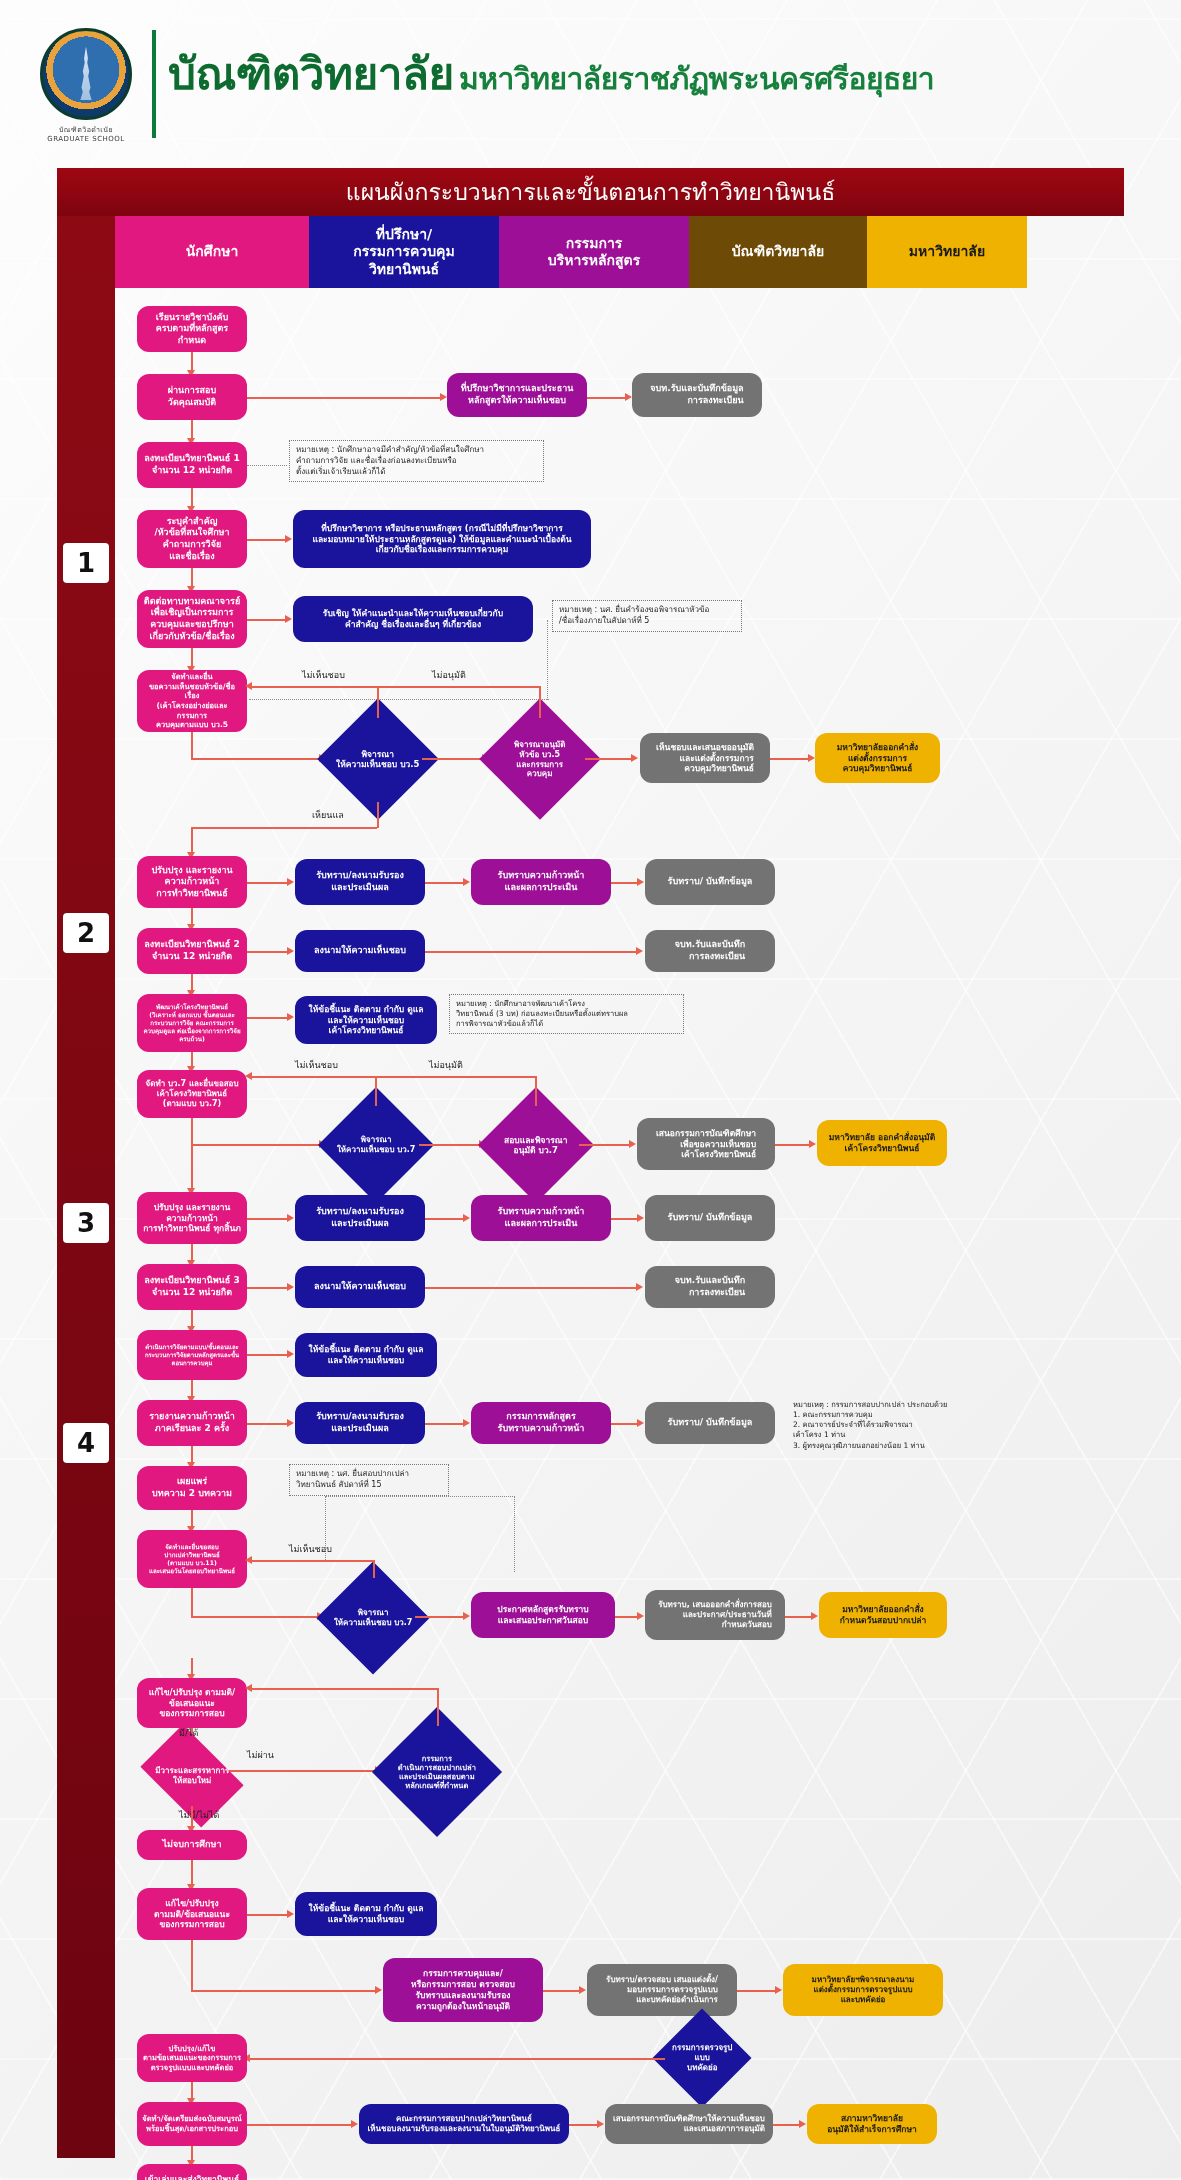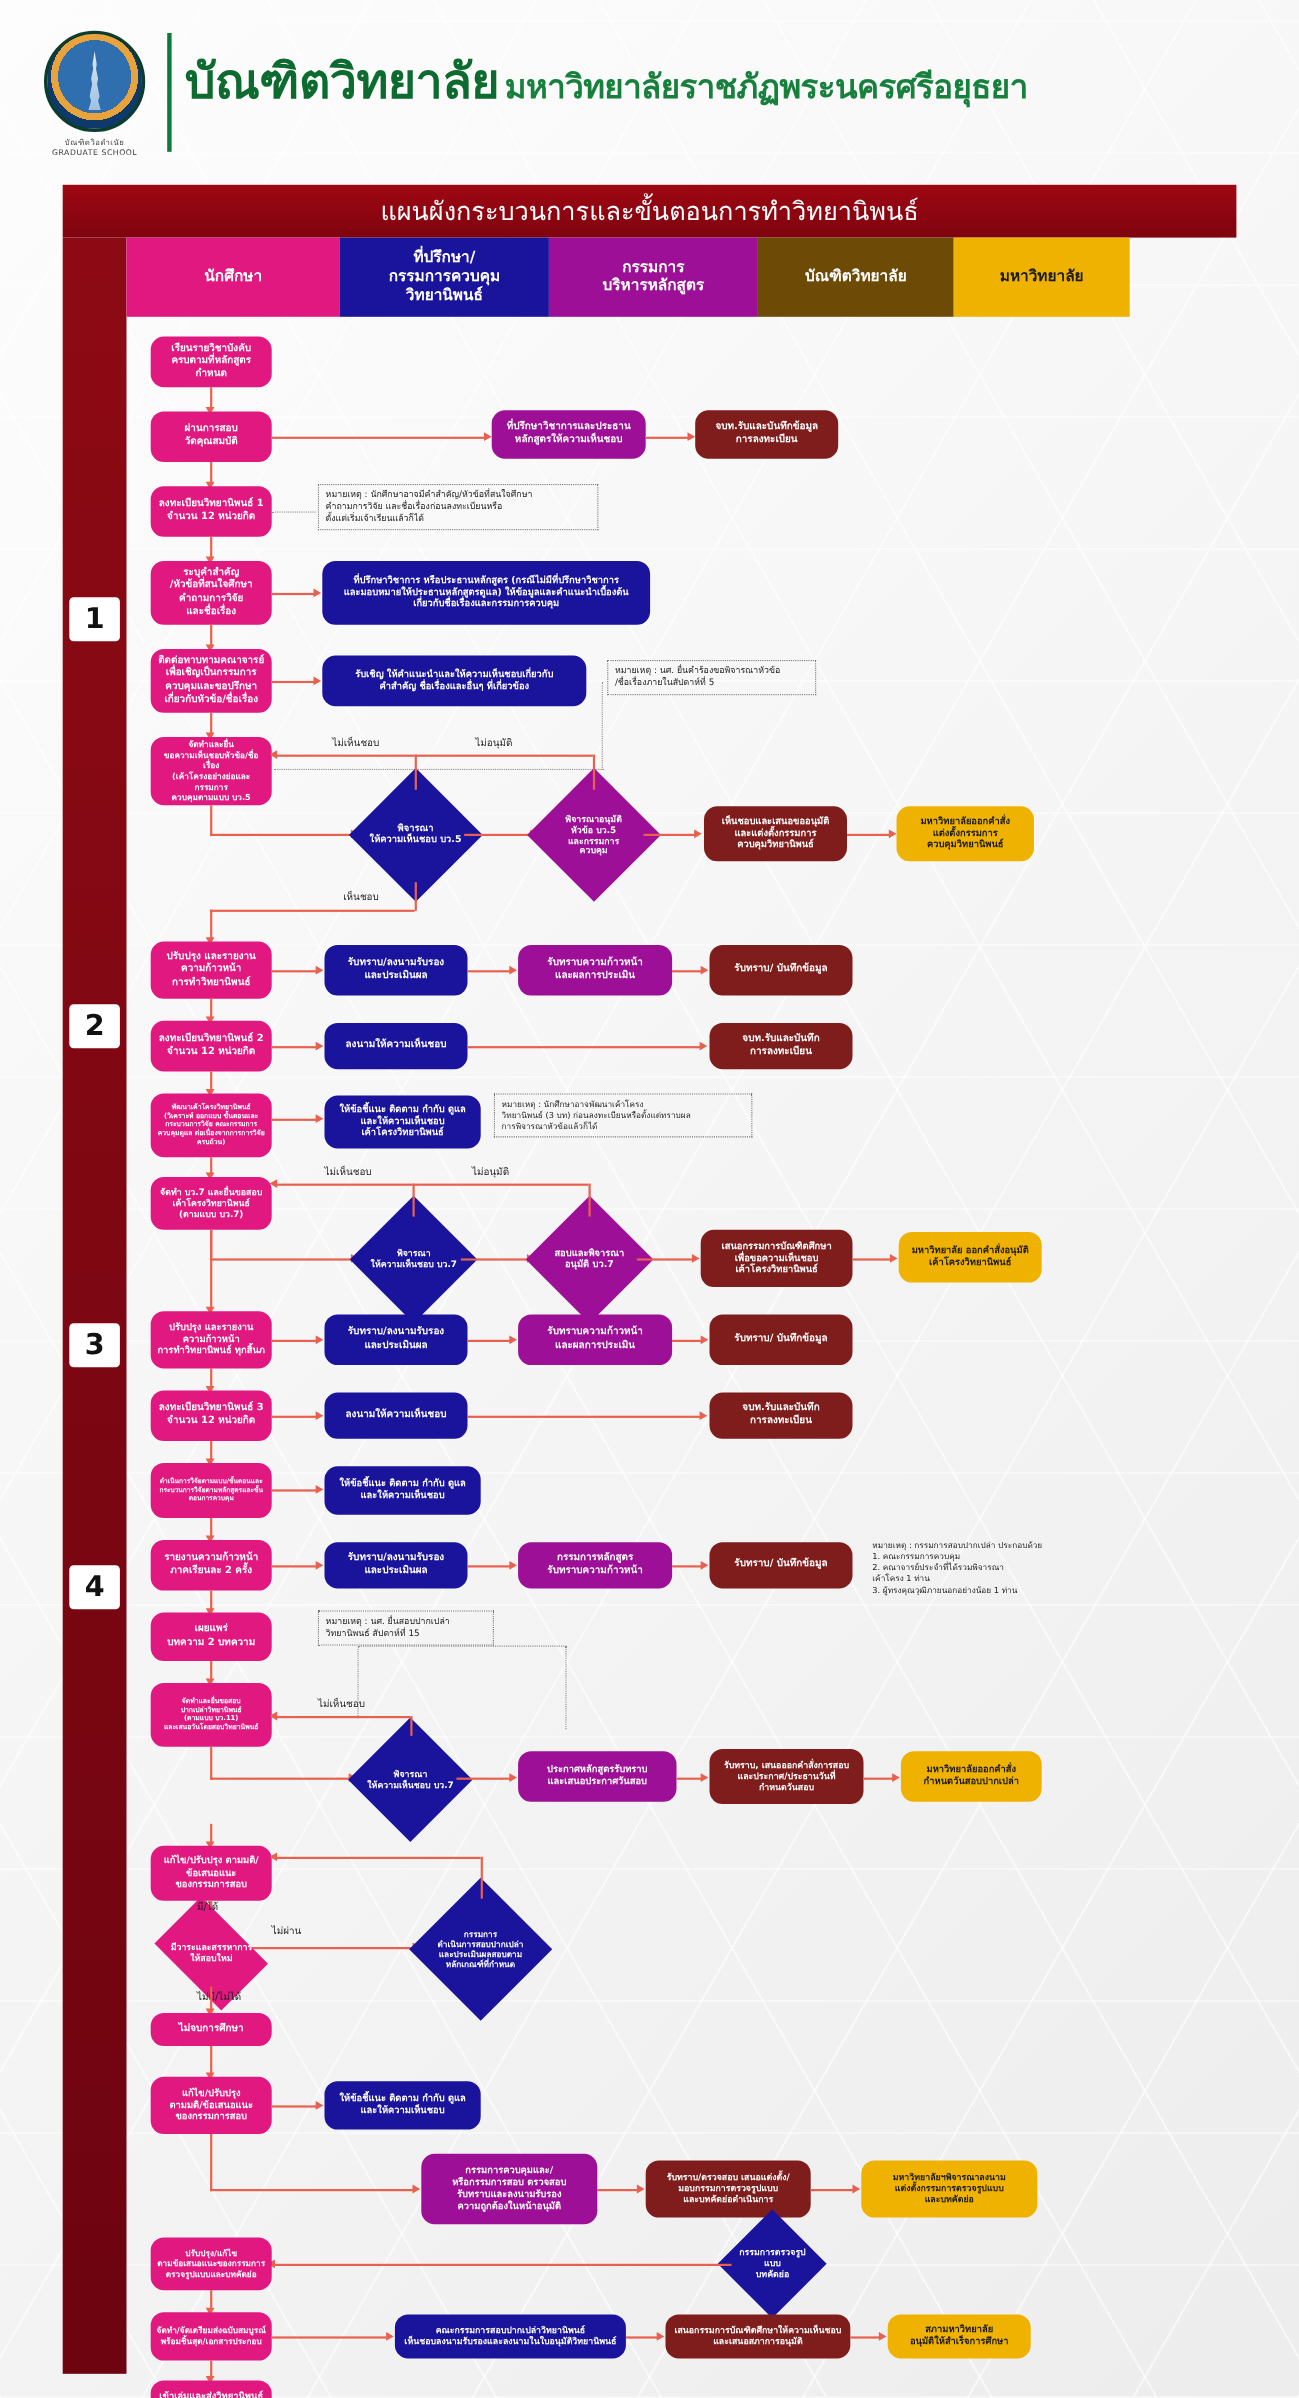--- a/index.html
+++ b/index.html
@@ -78,21 +78,21 @@
 
   
   .node{
     position:absolute; display:flex; align-items:center; justify-content:center;
     text-align:center; color:#fff; font-weight:bold; line-height:1.28;
     border-radius:12px; padding:3px 5px;
   }
   .n-stu  { background:#e0187f; }
   .n-adv  { background:#1a139b; }
   .n-prog { background:#9c0f96; }
-  .n-grad { background:#7f1d1d; }
+  .n-grad { background:#737373;text-align:right; }
   .n-univ { background:#efb200; color:#1a1a1a; }
 
   .dia{
     position:absolute; color:#fff; font-weight:bold; text-align:center;
     display:flex; align-items:center; justify-content:center;
     transform:rotate(45deg); line-height:1.22;
   }
   .dia > span{ transform:rotate(-45deg); display:block; width:150%; }
   .d-adv { background:#1a139b; }
   .d-prog{ background:#9c0f96; }
@@ -206,21 +206,21 @@
   <div class="node n-univ" style="left:758px;top:565px;width:125px;height:50px;font-size:8.5px">มหาวิทยาลัยออกคำสั่ง<br>แต่งตั้งกรรมการ<br>ควบคุมวิทยานิพนธ์</div>
 
   <div class="ln v" style="left:320px;top:518px;height:32px"></div>
   <div class="ln h" style="left:192px;top:518px;width:128px"></div>
     <div class="ar l" style="left:188px;top:514px"></div>
   <div class="lbl" style="left:245px;top:500px;font-size:9px">ไม่เห็นชอบ</div>
   <div class="ln v" style="left:482px;top:518px;height:32px"></div>
   <div class="ln h" style="left:320px;top:518px;width:162px"></div>
   <div class="lbl" style="left:375px;top:500px;font-size:9px">ไม่อนุมัติ</div>
   <div class="ln v" style="left:320px;top:634px;height:26px"></div>
-  <div class="lbl" style="left:255px;top:640px;font-size:9px">เห็นชอบ</div>
+  <div class="lbl" style="left:255px;top:640px;font-size:9px">เห็ยนแล</div>
 
   <div class="ln h" style="left:134px;top:659px;width:186px"></div>
   <div class="ln v" style="left:134px;top:659px;height:28px"></div>
     <div class="ar d" style="left:130px;top:684px"></div>
   <div class="node n-stu" style="left:80px;top:688px;width:110px;height:52px;font-size:9px">ปรับปรุง และรายงาน<br>ความก้าวหน้า<br>การทำวิทยานิพนธ์</div>
   <div class="ln h" style="left:190px;top:714px;width:42px"></div>
     <div class="ar r" style="left:230px;top:710px"></div>
   <div class="node n-adv" style="left:238px;top:691px;width:130px;height:46px;font-size:9px">รับทราบ/ลงนามรับรอง<br>และประเมินผล</div>
   <div class="ln h" style="left:368px;top:714px;width:40px"></div>
     <div class="ar r" style="left:406px;top:710px"></div>

